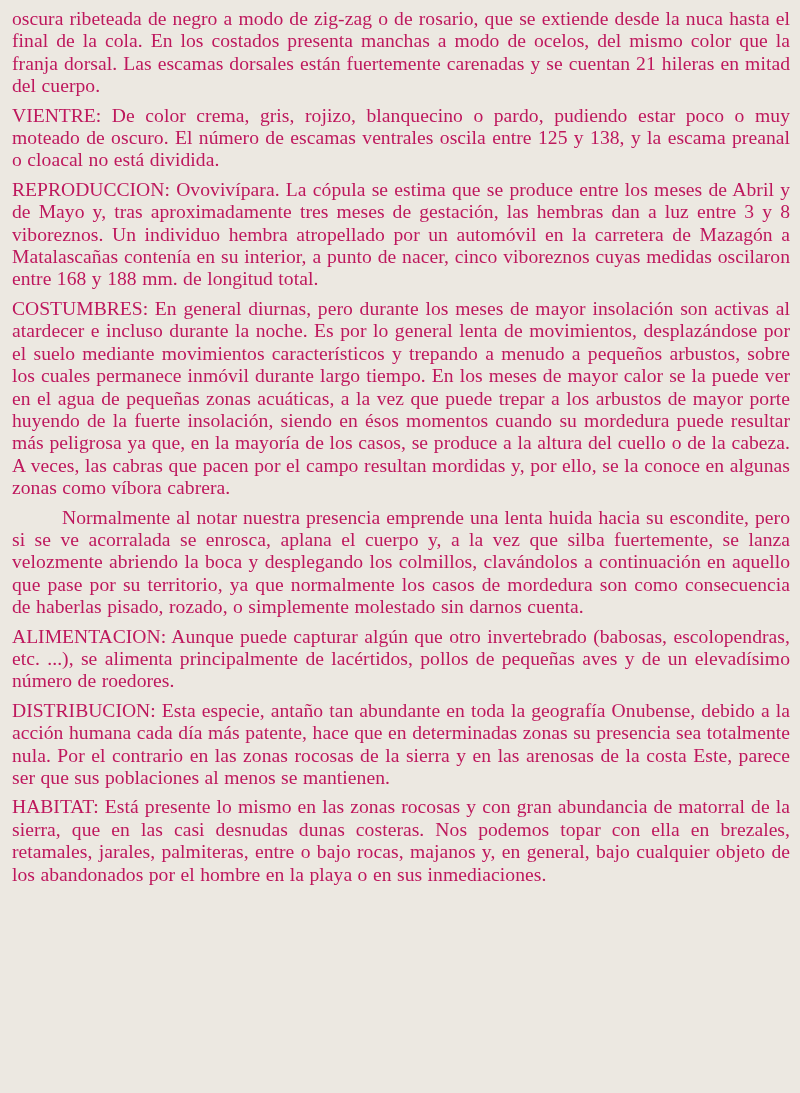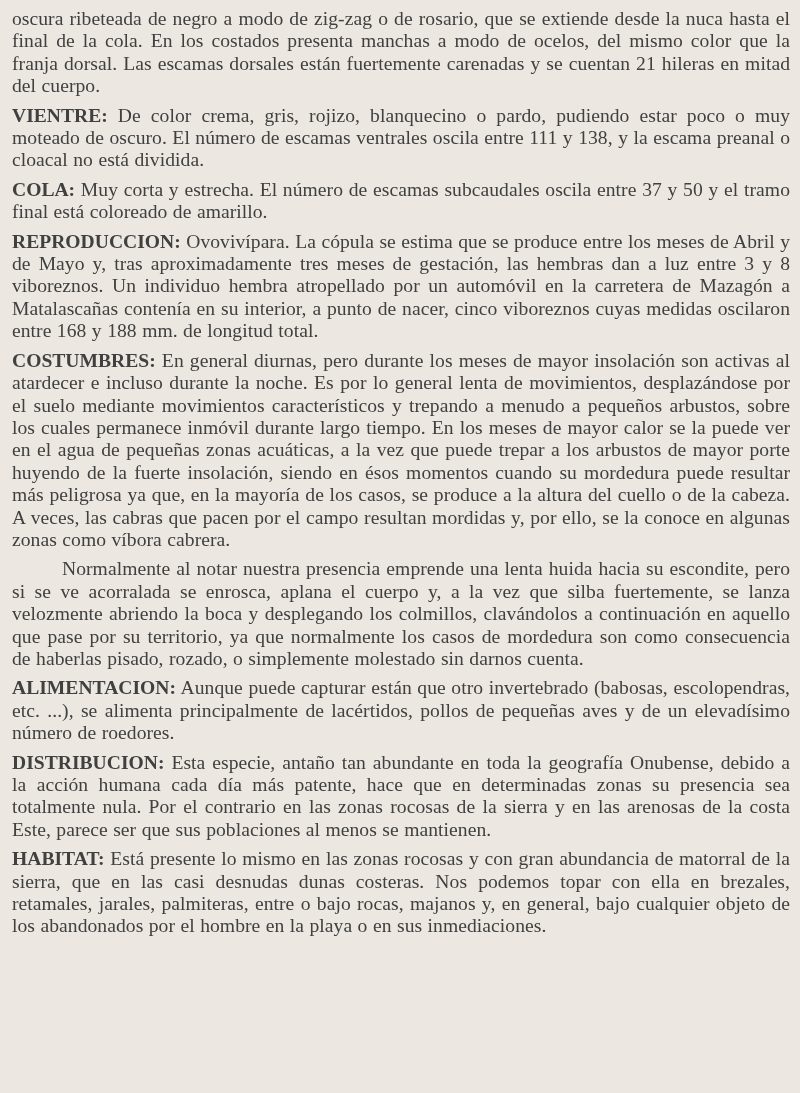--- a/index.html
+++ b/index.html
@@ -14,70 +14,66 @@
       position: relative;
     }
     .page {
       position: absolute;
       left: 12px;
       top: 8px;
       width: 778px;
       font-family: "Liberation Serif", serif;
       font-size: 19.6px;
       line-height: 22.4px;
-      color: #404040;
+      color: #be185d;
       text-align: justify;
       letter-spacing: 0.05px;
       word-spacing: 0.5px;
     }
     .para {
       margin: 0 0 7px 0;
       hyphens: manual;
     }
     .para.indent {
       text-indent: 50px;
       margin-top: 0;
     }
     .heading {
       text-transform: uppercase;
       letter-spacing: 0;
-      font-weight: bold;
     }
   </style>
 </head>
 <body>
 
 <div class="page">
   <p class="para">
     <span>oscura ribeteada de negro a modo de zig-zag o de rosario, que se extiende desde la nuca hasta el final de la cola. En los costados presenta manchas a modo de ocelos, del mismo color que la franja dorsal. Las escamas dorsales están fuertemente carenadas y se cuentan 21 hileras en mitad del cuerpo.</span>
   </p>
 
   <p class="para">
-    <span class="heading">VIENTRE:</span><span> De color crema, gris, rojizo, blanquecino o pardo, pudiendo estar poco o muy moteado de oscuro. El número de escamas ventrales oscila entre 111 y 138, y la escama preanal o cloacal no está dividida.</span>
+    <span class="heading">VIENTRE:</span><span> De color crema, gris, rojizo, blanquecino o pardo, pudiendo estar poco o muy moteado de oscuro. El número de escamas ventrales oscila entre 125 y 138, y la escama preanal o cloacal no está dividida.</span>
   </p>
 
-  <p class="para">
-    <span class="heading">COLA:</span><span> Muy corta y estrecha. El número de escamas subcaudales oscila entre 37 y 50 y el tramo final está coloreado de amarillo.</span>
-  </p>
 
 
   <p class="para">
     <span class="heading">REPRODUCCION:</span><span> Ovovivípara. La cópula se estima que se produce entre los meses de Abril y de Mayo y, tras aproximadamente tres meses de gestación, las hembras dan a luz entre 3 y 8 viboreznos. Un individuo hembra atropellado por un automóvil en la carretera de Mazagón a Matalascañas contenía en su interior, a punto de nacer, cinco viboreznos cuyas medidas oscilaron entre 168 y 188 mm. de longitud total.</span>
   </p>
 
   <p class="para">
     <span class="heading">COSTUMBRES:</span><span> En general diurnas, pero durante los meses de mayor insolación son activas al atardecer e incluso durante la noche. Es por lo general lenta de movimientos, desplazándose por el suelo mediante movimientos característicos y trepando a menudo a pequeños arbustos, sobre los cuales permanece inmóvil durante largo tiempo. En los meses de mayor calor se la puede ver en el agua de pequeñas zonas acuáticas, a la vez que puede trepar a los arbustos de mayor porte huyendo de la fuerte insolación, siendo en ésos momentos cuando su mordedura puede resultar más peligrosa ya que, en la mayoría de los casos, se produce a la altura del cuello o de la cabeza. A veces, las cabras que pacen por el campo resultan mordidas y, por ello, se la conoce en algunas zonas como víbora cabrera.</span>
   </p>
 
   <p class="para indent">
     <span>Normalmente al notar nuestra presencia emprende una lenta huida hacia su escondite, pero si se ve acorralada se enrosca, aplana el cuerpo y, a la vez que silba fuertemente, se lanza velozmente abriendo la boca y desplegando los colmillos, clavándolos a continuación en aquello que pase por su territorio, ya que normalmente los casos de mordedura son como consecuencia de haberlas pisado, rozado, o simplemente molestado sin darnos cuenta.</span>
   </p>
 
   <p class="para">
-    <span class="heading">ALIMENTACION:</span><span> Aunque puede capturar están que otro invertebrado (babosas, escolopendras, etc. ...), se alimenta principalmente de lacértidos, pollos de pequeñas aves y de un elevadísimo número de roedores.</span>
+    <span class="heading">ALIMENTACION:</span><span> Aunque puede capturar algún que otro invertebrado (babosas, escolopendras, etc. ...), se alimenta principalmente de lacértidos, pollos de pequeñas aves y de un elevadísimo número de roedores.</span>
   </p>
 
   <p class="para">
     <span class="heading">DISTRIBUCION:</span><span> Esta especie, antaño tan abundante en toda la geografía Onubense, debido a la acción humana cada día más patente, hace que en determinadas zonas su presencia sea totalmente nula. Por el contrario en las zonas rocosas de la sierra y en las arenosas de la costa Este, parece ser que sus poblaciones al menos se mantienen.</span>
   </p>
 
   <p class="para">
     <span class="heading">HABITAT:</span><span> Está presente lo mismo en las zonas rocosas y con gran abundancia de matorral de la sierra, que en las casi desnudas dunas costeras. Nos podemos topar con ella en brezales, retamales, jarales, palmiteras, entre o bajo rocas, majanos y, en general, bajo cualquier objeto de los abandonados por el hombre en la playa o en sus inmediaciones.</span>
   </p>
 </div>

